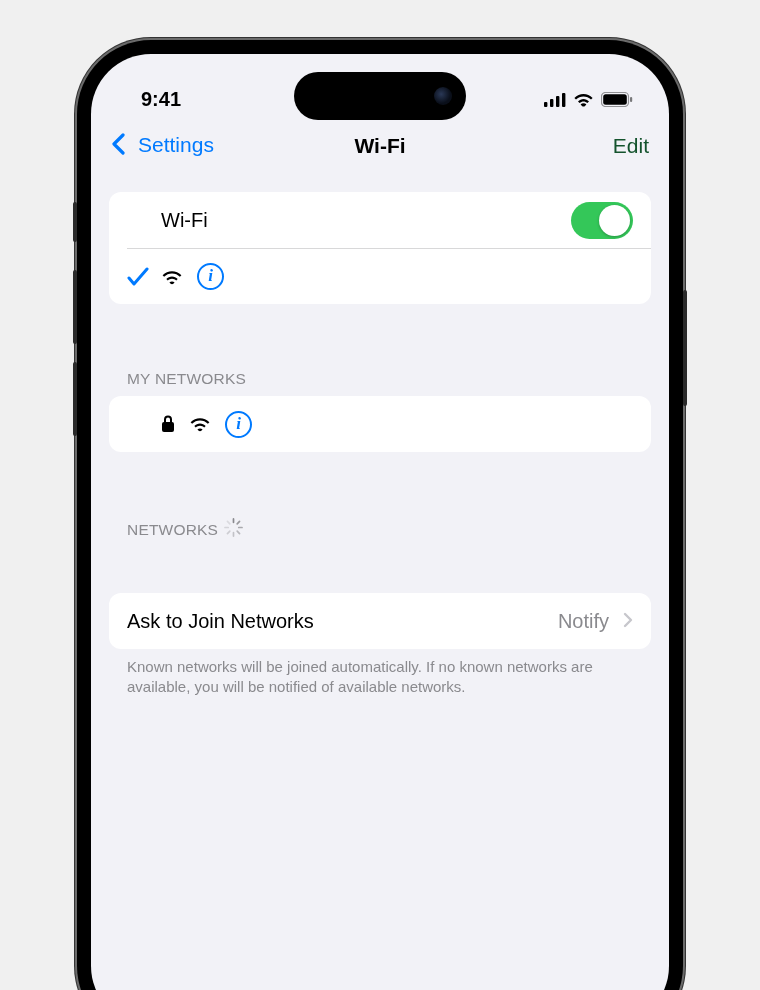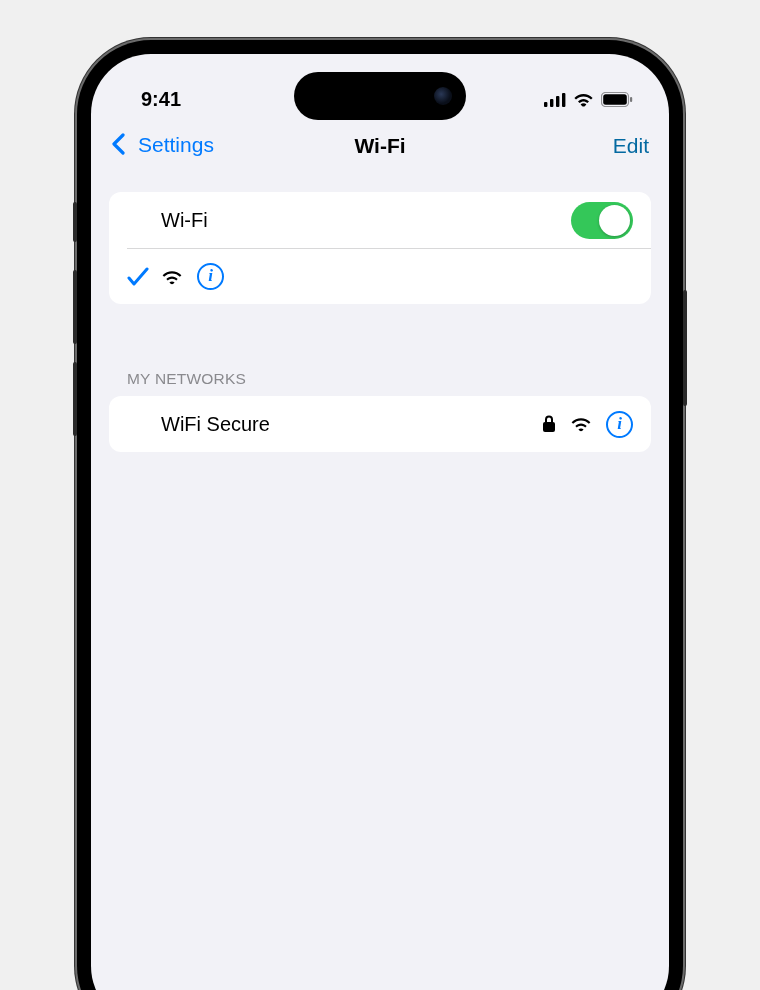--- a/index.html
+++ b/index.html
@@ -99,21 +99,21 @@
     }
     .nav-back {
       display: flex;
       align-items: flex-start;
       color: #007aff;
       font-size: 21px;
       gap: 12px;
       z-index: 1;
     }
     .nav-edit {
-      color: #0369a1;
+      color: #14532d;
       font-size: 21px;
       z-index: 1;
     }
     .content {
       padding: 24px 18px 0 18px;
     }
     .section-header {
       font-size: 15.5px;
       color: #8a8a8e;
       text-transform: uppercase;
@@ -280,21 +280,20 @@
           </div>
         </div>
       </div>
 
       <div class="gap"></div>
 
       <div class="section-header">MY NETWORKS</div>
       <div class="card">
         <div class="row">
           <div class="left-icon"></div>
-          <span class="row-label">WiFi Secure</span>
           <div class="right-accessories">
             <span class="lock-ico">
               <svg width="14" height="18" viewBox="0 0 14 18">
                   <rect x="1" y="7" width="12" height="10" rx="2" fill="#000"></rect>
                   <path d="M4 7V4.5C4 2.8 5.3 1.5 7 1.5s3 1.3 3 3V7" stroke="#000" stroke-width="2" fill="none" stroke-linecap="round"></path>
                 </svg>
             </span>
             <span class="wifi-ico">
               <svg width="22" height="16" viewBox="0 0 22 16">
                   <path d="M11 15.3c.5 0 1-.2 1.3-.5l1.3-1.3c-.7-.7-1.6-1.1-2.6-1.1s-1.9.4-2.6 1.1l1.3 1.3c.3.3.8.5 1.3.5zM5.3 10l1.5 1.5c1.1-1.1 2.6-1.8 4.2-1.8s3.1.7 4.2 1.8L16.7 10c-1.5-1.5-3.6-2.4-5.7-2.4S6.8 8.5 5.3 10zM1.6 6.3L3.1 7.8c2.1-2.1 4.9-3.3 7.9-3.3s5.8 1.2 7.9 3.3l1.5-1.5C17.8 3.7 14.5 2.3 11 2.3S4.2 3.7 1.6 6.3z" fill="#000"></path>
@@ -302,19 +301,50 @@
             </span>
             <span class="info-circle">
                 <span class="i-letter">i</span>
               </span>
           </div>
         </div>
       </div>
 
       <div class="gap"></div>
 
+      <div class="section-header">
+        <span>NETWORKS</span>
+        <span>
+          <svg class="spinner" width="19" height="19" viewBox="0 0 20 20">
+            <g stroke="#8a8a8e" stroke-width="1.8" stroke-linecap="round">
+              <line x1="10" y1="1" x2="10" y2="4.5" opacity="1"></line>
+              <line x1="10" y1="1" x2="10" y2="4.5" opacity="0.85" transform="rotate(45 10 10)"></line>
+              <line x1="10" y1="1" x2="10" y2="4.5" opacity="0.7" transform="rotate(90 10 10)"></line>
+              <line x1="10" y1="1" x2="10" y2="4.5" opacity="0.55" transform="rotate(135 10 10)"></line>
+              <line x1="10" y1="1" x2="10" y2="4.5" opacity="0.45" transform="rotate(180 10 10)"></line>
+              <line x1="10" y1="1" x2="10" y2="4.5" opacity="0.35" transform="rotate(225 10 10)"></line>
+              <line x1="10" y1="1" x2="10" y2="4.5" opacity="0.28" transform="rotate(270 10 10)"></line>
+              <line x1="10" y1="1" x2="10" y2="4.5" opacity="0.22" transform="rotate(315 10 10)"></line>
+            </g>
+          </svg>
+        </span>
+      </div>
 
       <div class="gap-lg"></div>
 
+      <div class="card">
+        <div class="row">
+          <span class="row-label">Ask to Join Networks</span>
+          <div class="right-accessories">
+            <span class="value-text">Notify</span>
+            <span class="chev">
+              <svg width="10" height="16" viewBox="0 0 10 16">
+                  <path d="M2 2l6 6-6 6" stroke="#c7c7cc" stroke-width="2.4" fill="none" stroke-linecap="round" stroke-linejoin="round"></path>
+                </svg>
+            </span>
+          </div>
+        </div>
+      </div>
+      <div class="footer-text">Known networks will be joined automatically. If no known networks are available, you will be notified of available networks.</div>
 
     </div>
   </div>
 </div>
 
 </body></html>

